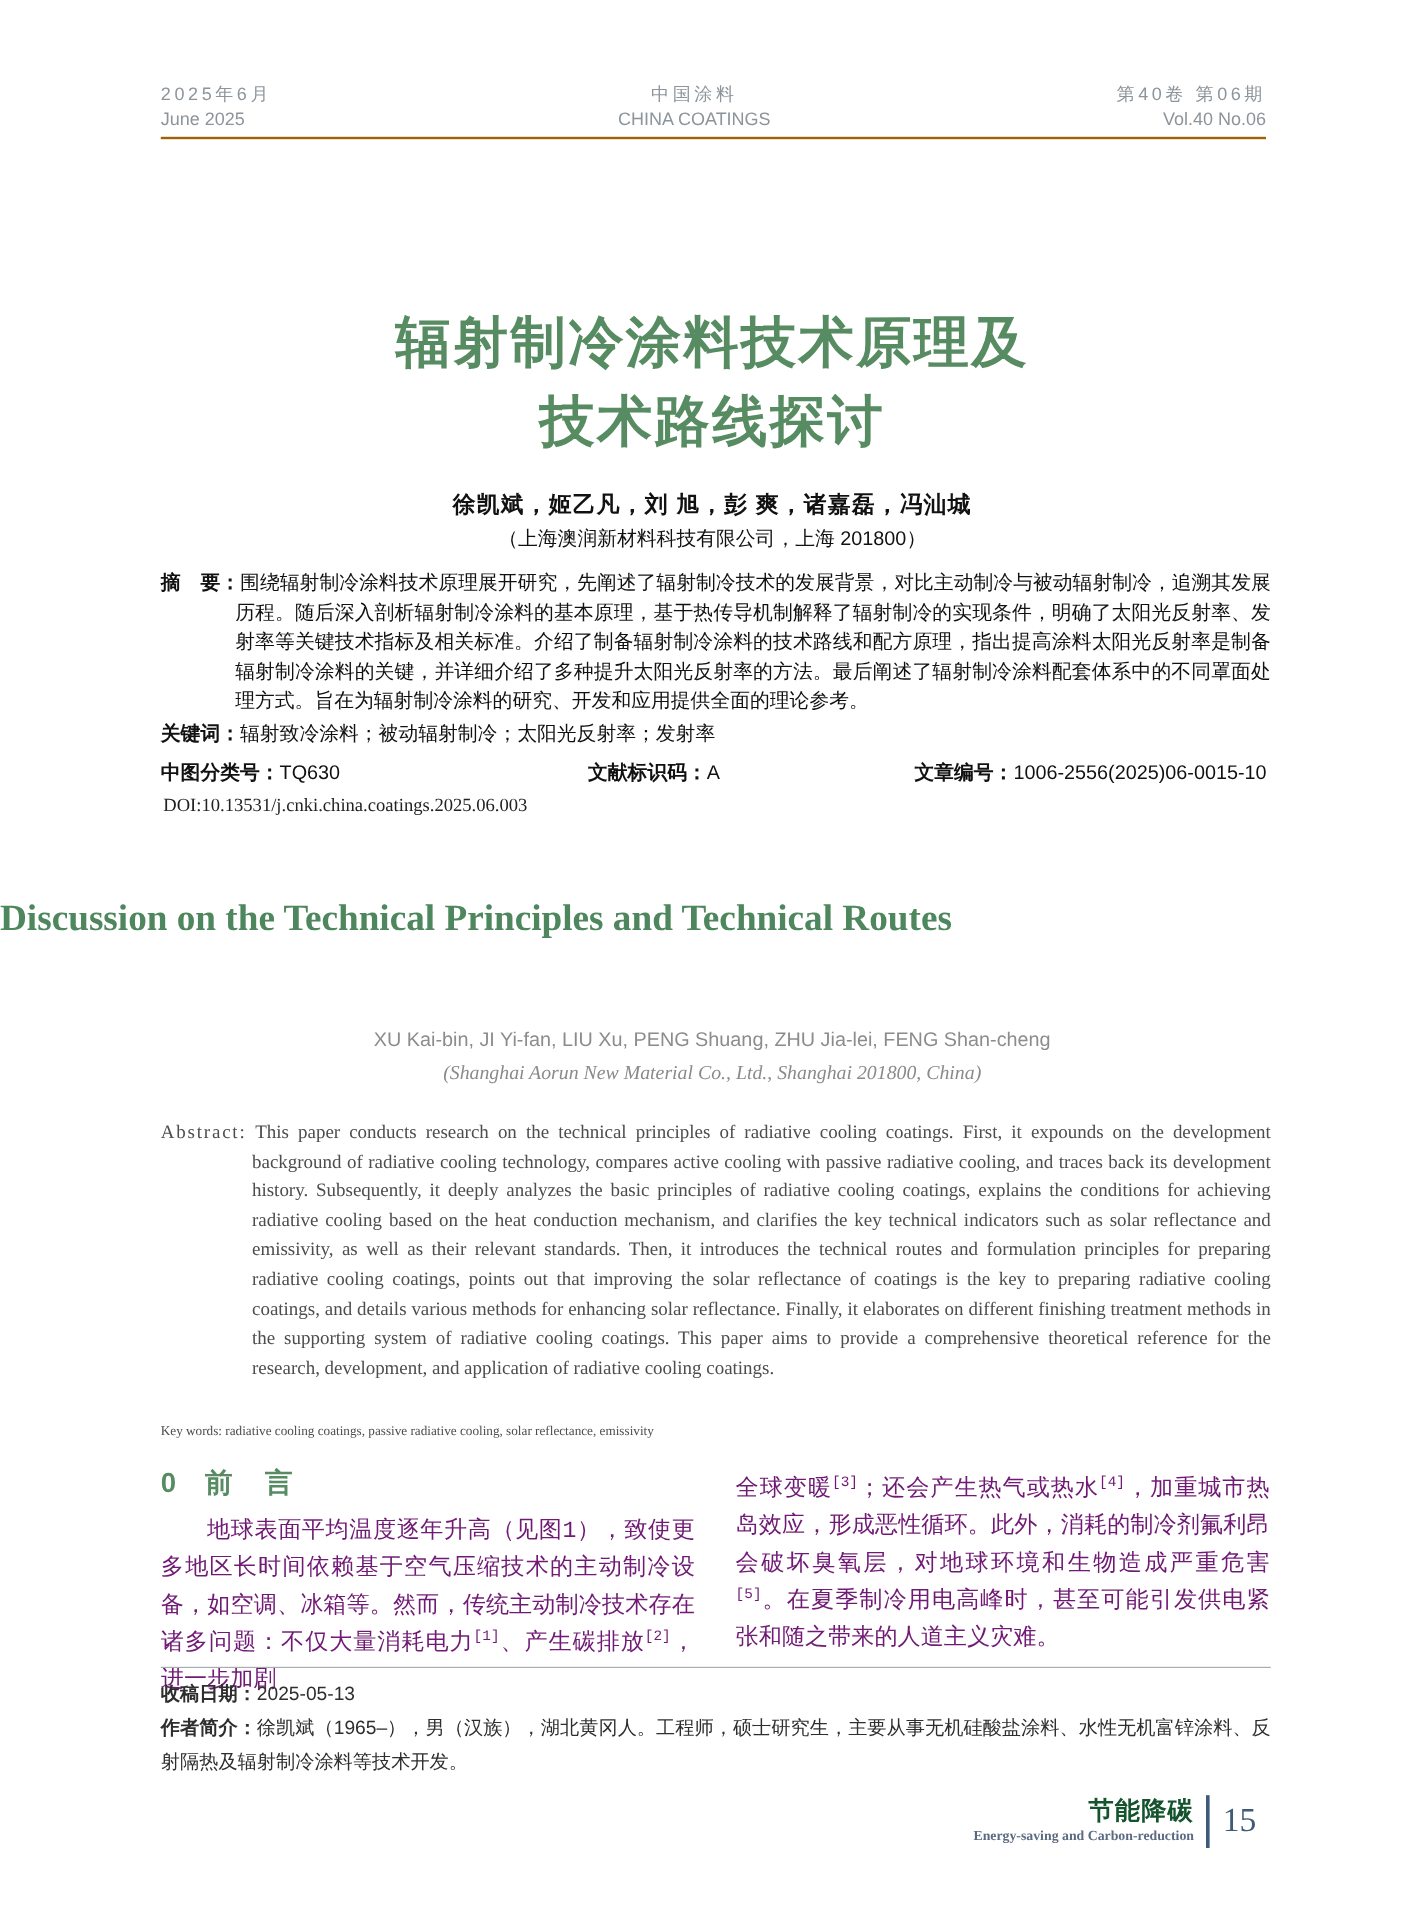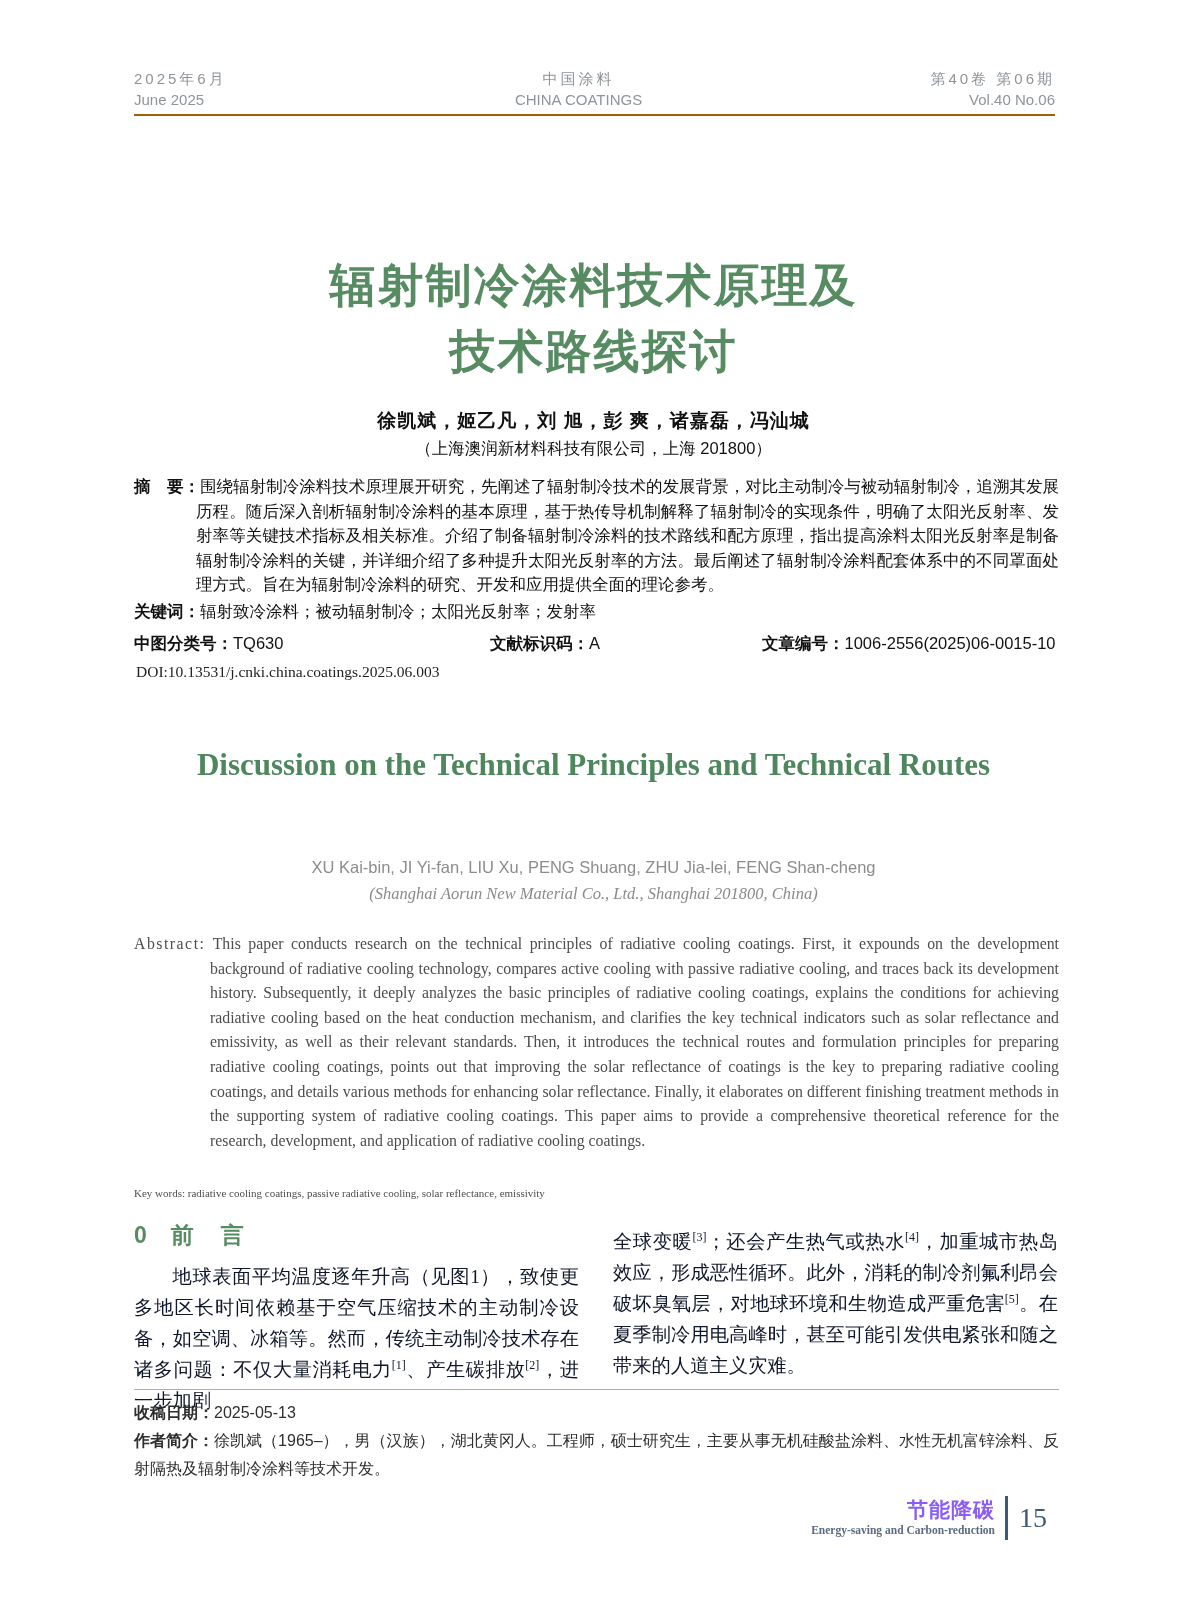--- a/index.html
+++ b/index.html
@@ -34,58 +34,58 @@
   .zh-keywords .lbl { font-weight:bold; }
   .clc-row { position:absolute; top:633px; left:134px; width:925px; height:22px;
              font-size:16.5px; color:#111; }
   .clc-row .itm { position:absolute; top:0; white-space:nowrap; }
   .clc-row .itm .lbl { font-weight:bold; }
   .clc-row .i1 { left:0; } .clc-row .i2 { left:356px; } .clc-row .i3 { left:628px; }
   .doi { position:absolute; top:663px; left:136px; font-family:"Liberation Serif", serif;
          font-size:15.5px; color:#222; }
 
   
-  .en-title { position:absolute; top:742px; left:0; width:100%; text-align:center;
+  .en-title { position:absolute; top:742px; left:0; width:100%; text-align:left;
               font-family:"Liberation Serif", serif; font-weight:bold; color:#4e875d;
               font-size:31px; line-height:45px; }
   .en-authors { position:absolute; top:858px; left:0; width:100%; text-align:center;
                 font-size:16.5px; color:#8c8c8c; }
   .en-affil { position:absolute; top:884px; left:0; width:100%; text-align:center;
               font-family:"Liberation Serif", serif; font-style:italic; font-size:16.5px; color:#8a8a8a; }
 
   
   .en-abstract { position:absolute; top:932px; left:134px; width:925px;
                  font-family:"Liberation Serif", serif; font-size:15.8px; line-height:24.6px;
                  text-align:justify; color:#4d4d4d; padding-left:76px; }
   .en-abstract .lbl { margin-left:-76px; letter-spacing:1.5px; }
   .en-keywords { position:absolute; top:1155px; left:134px; width:925px;
                  font-family:"Liberation Serif", serif; font-size:11px; color:#4d4d4d;margin-top:32px; }
 
   
   .body-cols { position:absolute; top:1212px; left:134px; width:925px; display:flex; gap:34px; }
   .col { width:445px; }
   .sec-head { color:#578b62; font-weight:bold; font-size:23px; letter-spacing:2px; margin:8px 0 10px 0; }
   .sec-head .num { margin-right:22px; }
-  .body-para { font-family:Liberation Serif, serif; font-size:19.3px; line-height:31px;
-               text-align:justify; color:#0f172a; }
+  .body-para { font-family:Liberation Mono, monospace; font-size:19.3px; line-height:31px;
+               text-align:justify; color:#701a75; }
   .body-para.indent { text-indent:2em; }
   .body-para sup { font-size:12px; line-height:0; }
   .col.right { padding-top:14px; }
 
   
   .footnote { position:absolute; top:1389px; left:134px; width:925px;
               border-top:1.5px solid #a9adb1; padding-top:9px;
               font-size:16px; line-height:28px; color:#2e2e2e; }
   .footnote .lbl { font-weight:bold; }
   .footnote .row2 { text-align:justify; }
 
   
   .stamp { position:absolute; top:1496px; right:140px; display:flex; align-items:center; }
   .stamp-text { text-align:right; padding-right:10px; }
-  .stamp-cn { color:#8b5cf6; font-weight:bold; font-size:21px; letter-spacing:1px; line-height:24px; }
+  .stamp-cn { color:#14532d; font-weight:bold; font-size:21px; letter-spacing:1px; line-height:24px; }
   .stamp-en { color:#5a6a80; font-family:"Liberation Serif", serif; font-weight:bold;
               font-size:11.5px; line-height:16px; }
   .stamp-bar { width:3px; height:44px; background:#3d5a78; }
   .stamp-page { color:#3d5a78; font-family:"Liberation Serif", serif; font-size:28px;
                 padding-left:11px; }
 </style>
 </head>
 <body>
 
 <div class="page">

